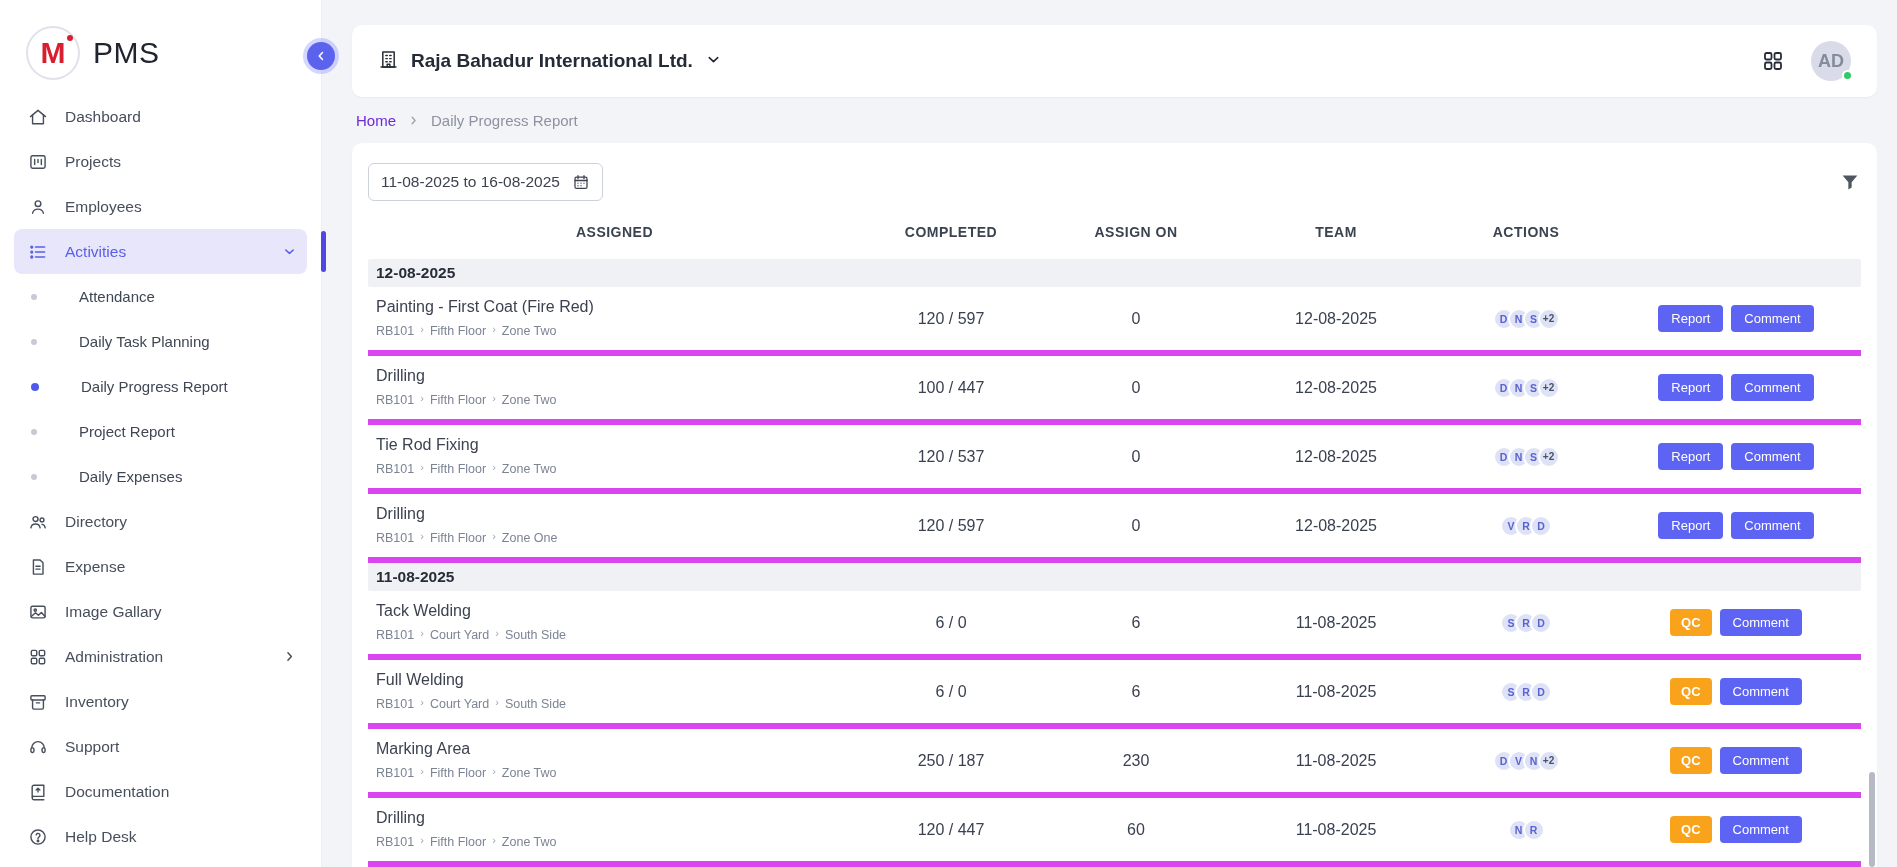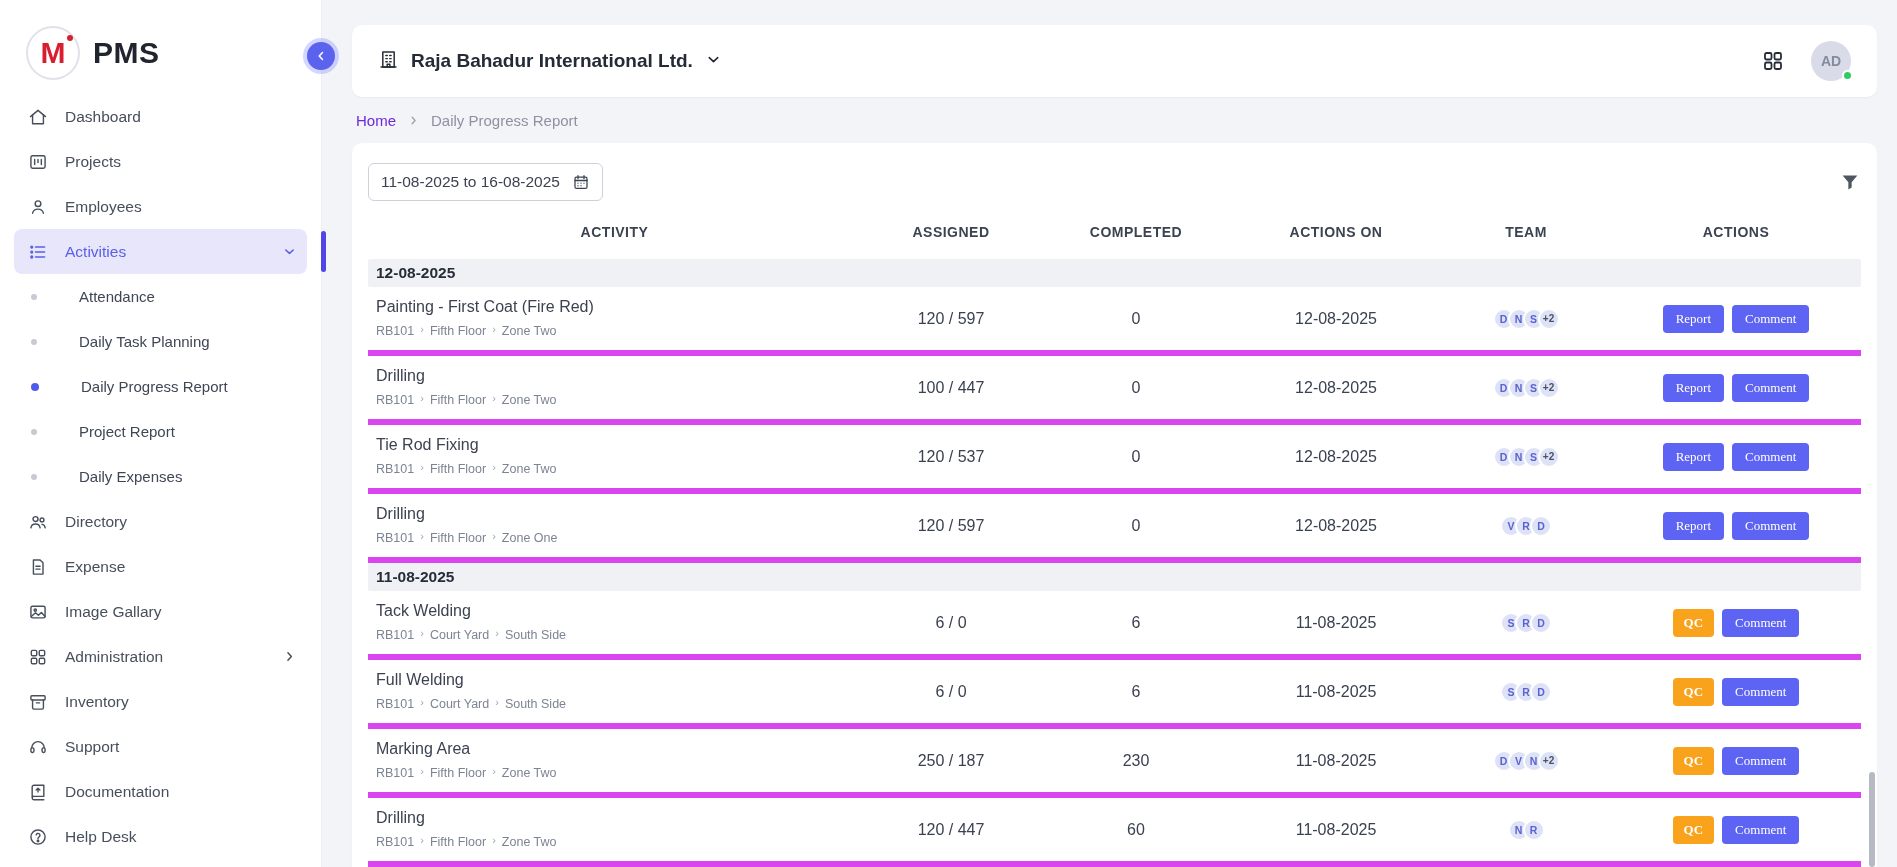--- a/index.html
+++ b/index.html
@@ -5,21 +5,21 @@
   * { margin:0; padding:0; box-sizing:border-box; }
   html,body { width:1897px; height:867px; overflow:hidden; font-family:"Liberation Sans", sans-serif; background:#f3f4f8; }
   .app { display:flex; width:100%; height:100%; }
 
   
   .sidebar { position:relative; width:322px; min-width:322px; background:#ffffff; border-right:1px solid #edeef2; height:100%; z-index:5; }
   .logo-row { display:flex; align-items:center; gap:13px; padding:26px 0 14px 26px; }
   .logo-badge { position:relative; width:54px; height:54px; border:2.5px solid #dfe2ea; border-radius:50%; display:flex; align-items:center; justify-content:center; }
   .logo-m { font-size:30px; font-weight:800; color:var(--logo_red,#d81f2f); line-height:1; }
   .logo-dot { position:absolute; top:7px; right:5px; width:6px; height:6px; border-radius:50%; background:var(--logo_red,#d81f2f); }
-  .logo-text { font-size:30px; font-weight:700; color:#20242e; letter-spacing:.5px; }
+  .logo-text { font-size:30px; font-weight:400; color:#20242e; letter-spacing:.5px; }
   .menu { display:flex; flex-direction:column; }
   .menu-item { position:relative; display:flex; align-items:center; height:45px; margin:0 14px; padding:0 10px 0 14px; border-radius:8px; color:#474e5c; cursor:pointer; }
   .menu-item .mi-icon { width:20px; height:20px; display:flex; margin-right:17px; flex:none; }
   .menu-item .mi-icon svg { width:20px; height:20px; }
   .menu-item .mi-label { font-size:15.5px; font-weight:500; }
   .menu-item .mi-caret { margin-left:auto; width:15px; height:15px; display:flex; }
   .menu-item .mi-caret svg { width:15px; height:15px; }
   .menu-item.active { background:var(--active_bg,#e7e6fb); color:#5a5fe8; }
   .active-bar { position:absolute; right:-19px; top:2px; bottom:2px; width:5px; border-radius:4px; background:#4f46e5; }
   .submenu-item { display:flex; align-items:center; height:45px; padding-left:31px; cursor:pointer; }
@@ -32,21 +32,21 @@
   
   .main { flex:1; display:flex; flex-direction:column; padding:25px 20px 0 30px; overflow:hidden; }
   .topbar { background:#fff; border-radius:10px; height:72px; display:flex; align-items:center; padding:0 26px; box-shadow:0 1px 2px rgba(16,24,40,.04); }
   .company { display:flex; align-items:center; gap:12px; cursor:pointer; }
   .company .b-icon svg { width:21px; height:21px; color:#262c38; }
   .company-name { font-size:19px; font-weight:700; color:#242a36; }
   .company .c-caret svg { width:17px; height:17px; color:#242a36; }
   .top-right { margin-left:auto; display:flex; align-items:center; gap:26px; }
   .apps-grid { width:24px; height:24px; color:#262c38; cursor:pointer; }
   .apps-grid svg { width:24px; height:24px; }
-  .avatar { position:relative; width:40px; height:40px; border-radius:50%; background:#d9dce8; display:flex; align-items:center; justify-content:center; font-size:14px; font-weight:600; color:#848b9b; cursor:pointer; }
+  .avatar { position:relative; width:40px; height:40px; border-radius:50%; background:#d9dce8; display:flex; align-items:center; justify-content:center; font-size:18px; font-weight:600; color:#848b9b; cursor:pointer; }
   .status-dot { position:absolute; right:-2px; bottom:0; width:11px; height:11px; border-radius:50%; background:var(--status_green,#2fcc66); border:2px solid #fff; }
 
   .breadcrumb { display:flex; align-items:center; gap:11px; margin:15px 2px 14px 4px; }
   .bc-home { font-size:15px; font-weight:500; color:#6d28d9; cursor:pointer; }
   .bc-sep svg { width:13px; height:13px; color:#9aa1ae; display:block; }
   .bc-current { font-size:15px; color:#8b92a0; }
 
   .card { background:#fff; border-radius:10px 10px 0 0; padding:20px 16px 0; flex:1; overflow:hidden; box-shadow:0 1px 2px rgba(16,24,40,.04); }
   .filter-row { display:flex; align-items:center; margin-bottom:4px;justify-content:space-between; }
   .date-input { display:inline-flex; align-items:center; gap:12px; border:1px solid #ccd1da; border-radius:6px; padding:9px 12px; font-size:15.5px; color:#3c4250; cursor:pointer; background:#fff; }
@@ -63,21 +63,21 @@
   .cell-activity { text-align:left; padding:8px 8px 10px; }
   .act-name { font-size:16px; color:#3c4250; margin-bottom:8px; }
   .act-path { display:flex; align-items:center; gap:6px; font-size:12.5px; color:#7c8494; }
   .path-sep { color:#a0a6b3; font-size:11px; line-height:1; transform:translateY(-1px); }
   .cell-team { display:flex; justify-content:center; }
   .avatars { display:flex; align-items:center; }
   .chip { width:22px; height:22px; border-radius:50%; background:#dee2f6; color:#5a62d2; font-size:10.5px; font-weight:700; display:flex; align-items:center; justify-content:center; border:2px solid #fff; margin-left:-7px; cursor:pointer; }
   .chip:first-child { margin-left:0; }
   .chip-more { color:#4a5160; font-size:10px; }
   .cell-actions { display:flex; justify-content:center; gap:8px; }
-  .btn { border:none; border-radius:4px; color:#fff; font-size:13px; font-weight:500; padding:6px 13px; cursor:pointer; font-family:Liberation Serif, serif; }
+  .btn { border:none; border-radius:4px; color:#fff; font-size:13px; font-weight:500; padding:6px 13px; cursor:pointer; font-family:Liberation Sans, sans-serif; }
   .btn-report, .btn-comment { background:var(--accent,#5d63f2); }
   .btn-qc { background:var(--qc,#f9a31d); font-weight:700; padding:3px 11px; }
 
   .scrollbar-thumb { position:fixed; right:22px; bottom:0; width:6px; height:95px; border-radius:3px; background:#b6bac4; z-index:20; }
 </style>
 </head>
 <body>
 
 <div class="app">
 
@@ -303,24 +303,23 @@
               </svg>
           </span>
         </div>
         <span class="filter-btn">
           <svg viewBox="0 0 24 24" fill="currentColor">
               <path d="M4 5h16l-6.2 7.2V18l-3.6 2.2v-8z"></path>
             </svg>
         </span>
       </div>
       <div class="thead">
-          <div class="th">ACTIVITY</div>
           <div class="th">ASSIGNED</div>
           <div class="th">COMPLETED</div>
-          <div class="th">ACTIONS ON</div>
+          <div class="th">ASSIGN ON</div>
           <div class="th">TEAM</div>
           <div class="th">ACTIONS</div>
         </div>
       <div class="tbody">
           <div class="group-row">12-08-2025</div>
           <div class="trow">
             <div class="cell cell-activity">
               <div class="act-name">Painting - First Coat (Fire Red)</div>
               <div class="act-path">
                 <span class="path-part">RB101</span>

